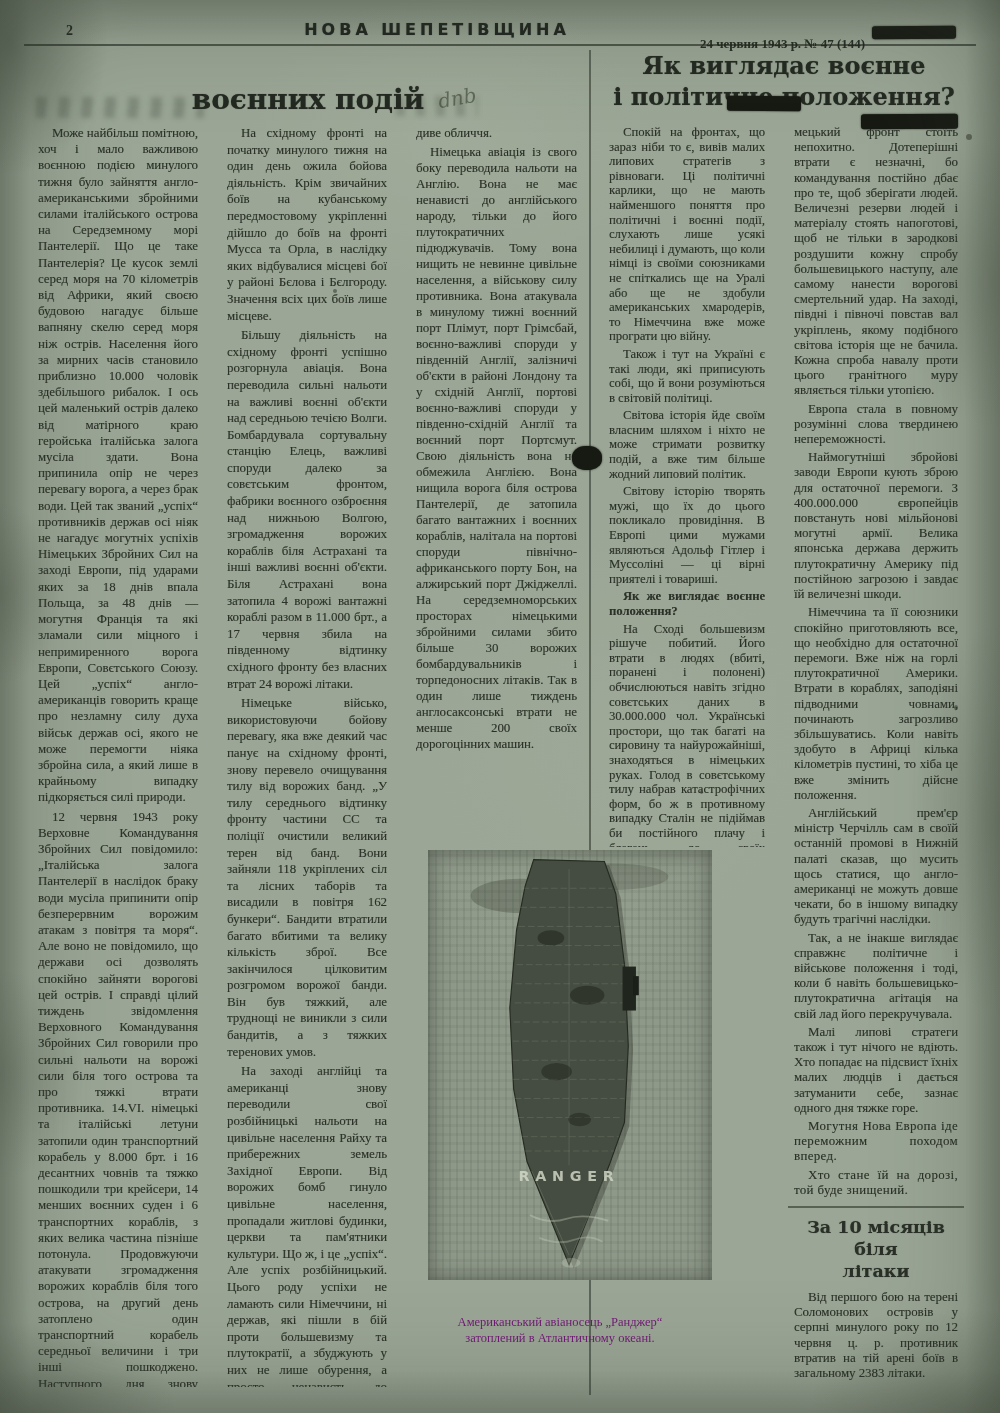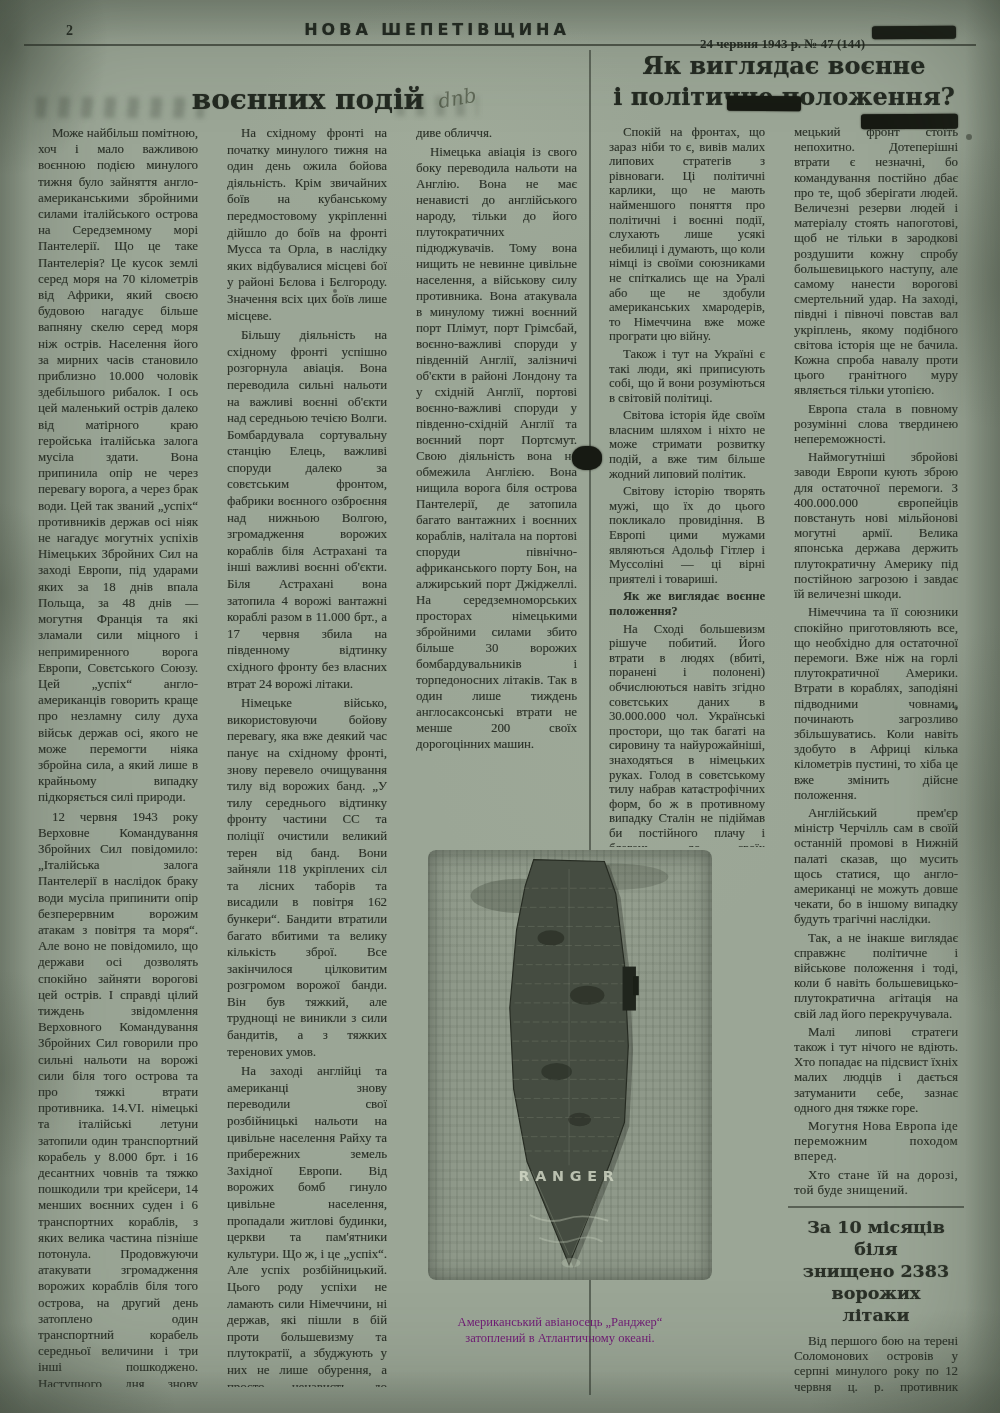--- a/index.html
+++ b/index.html
@@ -91,21 +91,21 @@
 
   
   .photo {
     left: 428px; top: 850px; width: 284px; height: 430px; z-index: 3;
     background-color: #8f998a;
     background-image:
       repeating-linear-gradient(90deg, rgba(60,70,56,.12) 0 2px, transparent 2px 7px),
       repeating-linear-gradient(0deg,  rgba(60,70,56,.08) 0 3px, transparent 3px 9px),
       radial-gradient(200px 140px at 50% 12%, rgba(170,180,160,.25), transparent 70%);
     box-shadow: inset 0 0 22px rgba(40,46,38,.55);
-    border-radius: 8px;
+    border-radius: 0;
   }
   .photo svg { display: block; width: 100%; height: 100%; }
   .caption {
     left: 408px; top: 1306px; width: 304px; text-align: center;
     font-size: 12.5px; line-height: 16px; color: #701a75; z-index: 3; margin-top: 8px;
   }
 
   
   .ink { background: #171a13; border-radius: 3px; box-shadow: 0 0 2px rgba(23,26,19,.85); z-index: 8; }
   .ink1 { left: 872px; top: 26px;  width: 84px; height: 13px; transform: rotate(-.5deg); }
@@ -175,21 +175,20 @@
       <p>Німеччина та її союзники спокійно приготовляють все, що необхідно для остаточної перемоги. Вже ніж на горлі плутократичної Америки. Втрати в кораблях, заподіяні підводними човнами, починають загрозливо збільшуватись. Коли навіть здобуто в Африці кілька кілометрів пустині, то хіба це вже змінить дійсне положення.</p>
       <p>Англійський прем'єр міністр Черчілль сам в своїй останній промові в Нижній палаті сказав, що мусить щось статися, що англо-американці не можуть довше чекати, бо в іншому випадку будуть трагічні наслідки.</p>
       <p>Так, а не інакше виглядає справжнє політичне і військове положення і тоді, коли б навіть большевицько-плутократична агітація на свій лад його перекручувала.</p>
       <p>Малі липові стратеги також і тут нічого не вдіють. Хто попадає на підсвист їхніх малих людців і дається затуманити себе, зазнає одного дня тяжке горе.</p>
       <p class="emph">Могутня Нова Европа іде переможним походом вперед.</p>
       <p class="emph">Хто стане їй на дорозі, той буде знищений.</p>
     </div>
   <div class="subrule"></div>
   <div class="subhead">
     <span>За 10 місяців біля</span>
-    <span>знищено 2383 ворожих</span>
     <span>літаки</span>
   </div>
   <div>
       <p>Від першого бою на терені Соломонових островів у серпні минулого року по 12 червня ц. р. противник втратив на тій арені боїв в загальному 2383 літаки.</p>
     </div>
 </div>
 
 <div class="abs photo">
   <svg viewBox="0 0 284 450" xmlns="http://www.w3.org/2000/svg">
     <ellipse cx="90" cy="48" rx="52" ry="18" fill="rgba(40,45,36,.26)"></ellipse>

